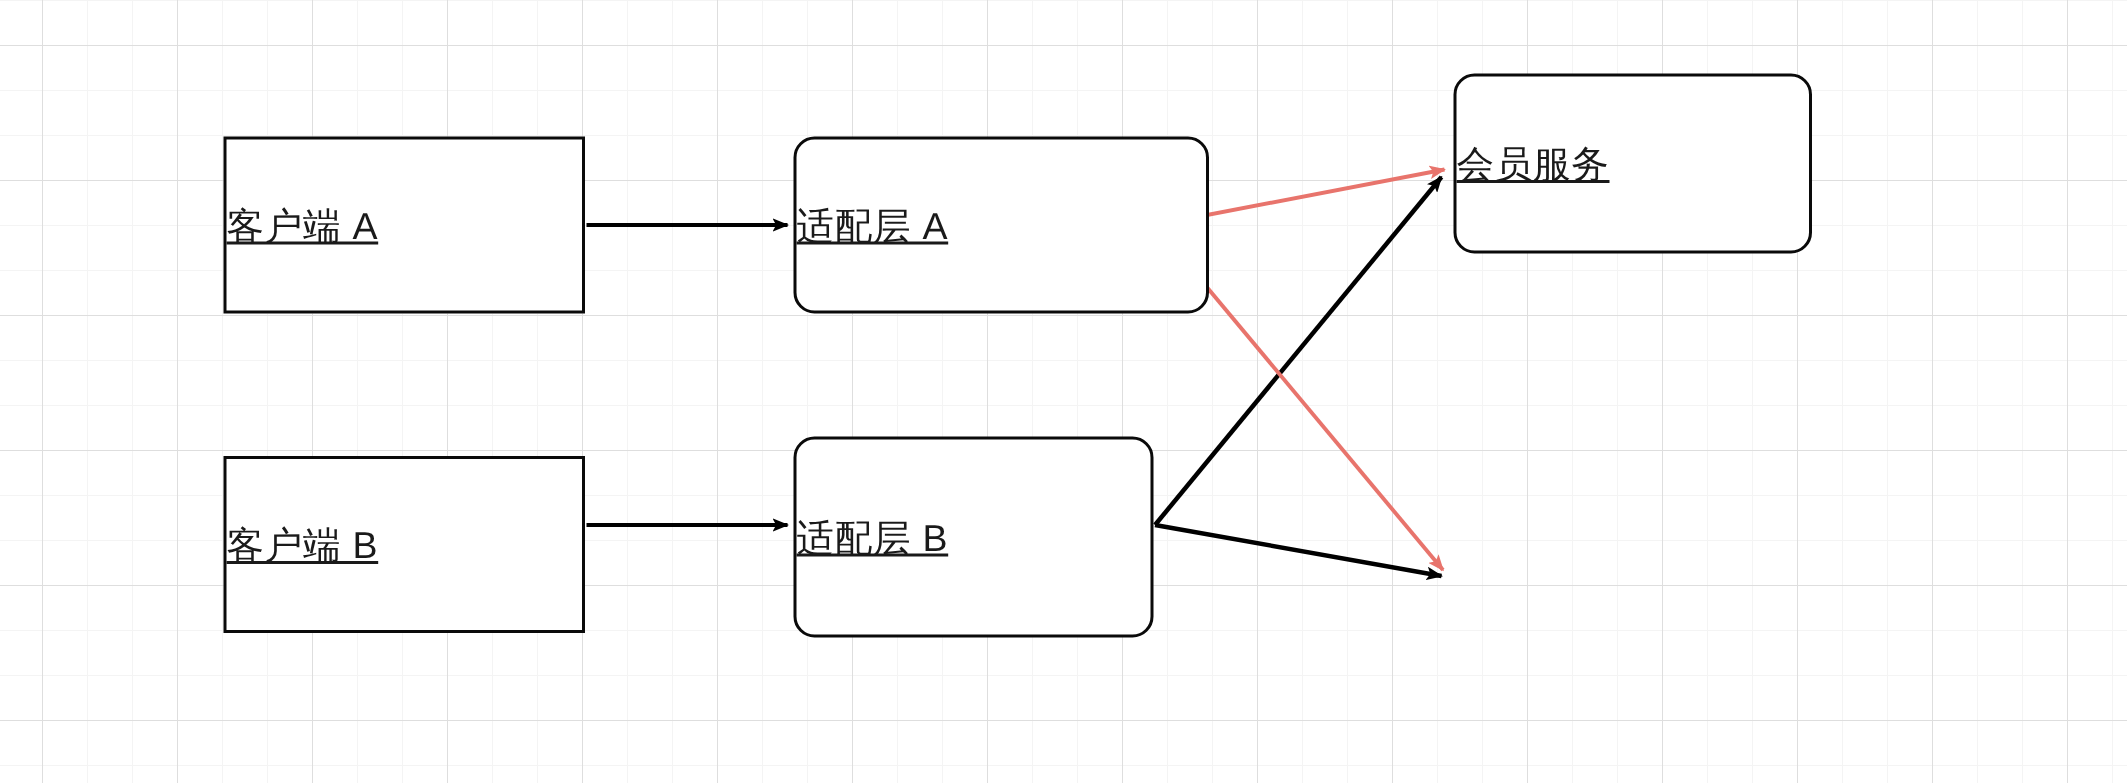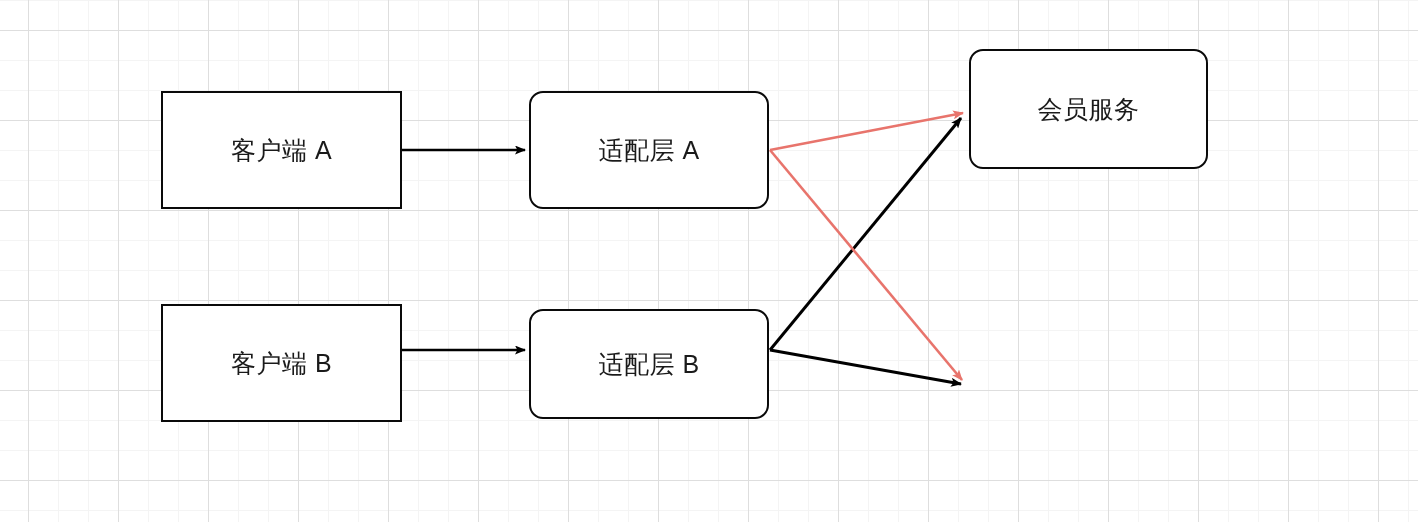--- a/index.html
+++ b/index.html
@@ -35,30 +35,30 @@
     left: 0;
     top: 0;
     width: 1418px;
     height: 522px;
   }
   .node {
     position: absolute;
     box-sizing: border-box;
     display: flex;
     align-items: center;
-    justify-content: center;
     background: #ffffff;
     border: 2.5px solid #0a0a0a;
     color: #1a1a1a;
     font-size: 25px;
     letter-spacing: 0.5px;
     white-space: nowrap;
+    text-decoration: underline;
   }
   .node.rounded { border-radius: 14px; }
-  .node.sharp { border-radius: 0; margin-left: 12px; }
+  .node.sharp { border-radius: 0; }
 </style>
 </head>
 <body>
 
 <div id="canvas">
 
   <svg id="edges" viewBox="0 0 1418 522" xmlns="http://www.w3.org/2000/svg">
     <defs>
       <marker id="arrow-black" markerWidth="11" markerHeight="9" refX="10" refY="4.5" orient="auto" markerUnits="userSpaceOnUse">
         <path d="M0,0 L11,4.5 L0,9 L2.4,4.5 Z" fill="#000000"></path>
@@ -82,25 +82,25 @@
   </svg>
 
   <div class="node sharp" style="left:149px; top:91px; width:241px; height:118px;">
     <span>客户端 A</span>
   </div>
 
   <div class="node sharp" style="left:149px; top:304px; width:241px; height:118px;">
     <span>客户端 B</span>
   </div>
 
-  <div class="node rounded" style="left:529px; top:91px; width:240px; height:118px;">
+  <div class="node rounded" style="left:529px; top:91px; width:277px; height:118px;">
     <span>适配层 A</span>
   </div>
 
-  <div class="node rounded" style="left:529px; top:291px; width:240px; height:110px;margin-top:18px;">
+  <div class="node rounded" style="left:529px; top:291px; width:240px; height:134px;">
     <span>适配层 B</span>
   </div>
 
   <div class="node rounded" style="left:969px; top:49px; width:239px; height:120px;">
     <span>会员服务</span>
   </div>
 
 
 </div>
 

